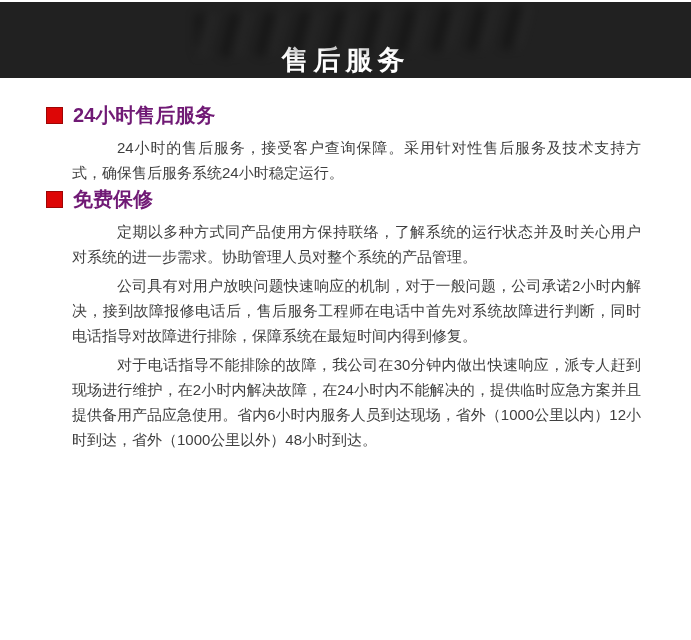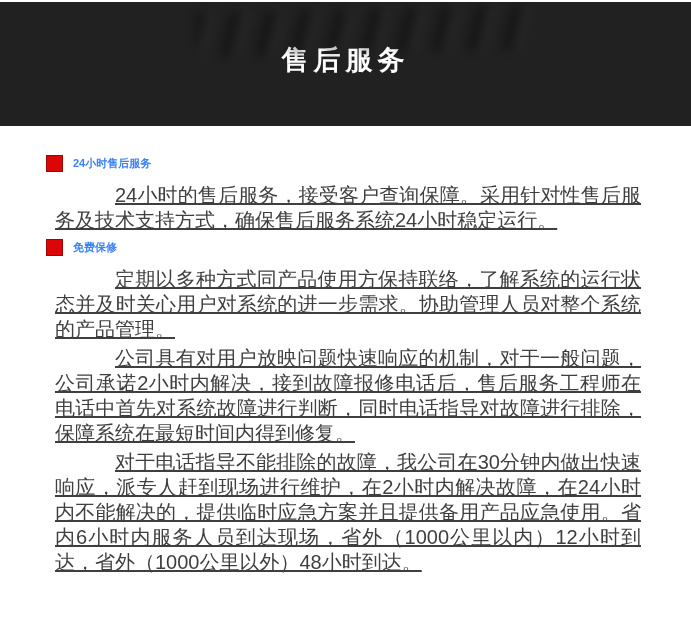--- a/index.html
+++ b/index.html
@@ -4,21 +4,21 @@
 <style>
   html, body { margin: 0; padding: 0; }
   body {
     width: 691px; height: 640px;
     background: #ffffff;
     font-family: "Liberation Sans", sans-serif;
     overflow: hidden;
   }
   .banner {
     margin-top: 2px;
-    height: 124px;
+    height: 76px;
     background: #212121;
     position: relative;
     overflow: hidden;
   }
   .banner-title {
     margin: 0;
     padding-top: 45px;
     text-align: center;
     color: #ffffff;
     font-size: 27px;
@@ -50,33 +50,32 @@
   }
   .bullet {
     width: 17px; height: 17px;
     background: #dd0606;
     border: 1px solid #9e0505;
     box-sizing: border-box;
     flex: 0 0 auto;
   }
   .h-row h2 {
     margin: 0;
-    font-size: 11px;
+    font-size: 20px;
     line-height: 20px;
     font-weight: bold;
-    color: #3b82f6;
+    color: #701a75;
   }
   .content p {
-    margin: 0 0 4px 9px;
-    font-size: 20px;
+    margin: 0 0 4px 26px;
+    font-size: 15px;
     line-height: 25px;
     color: #3f3f3f;
     text-align: justify;
     text-indent: 3em;
-    text-decoration: underline;
   }
   section { margin: 0; }
 </style>
 </head>
 <body>
 
 <header class="banner">
   <div class="watermark"></div>
   <h1 class="banner-title">售后服务</h1>
 </header>

